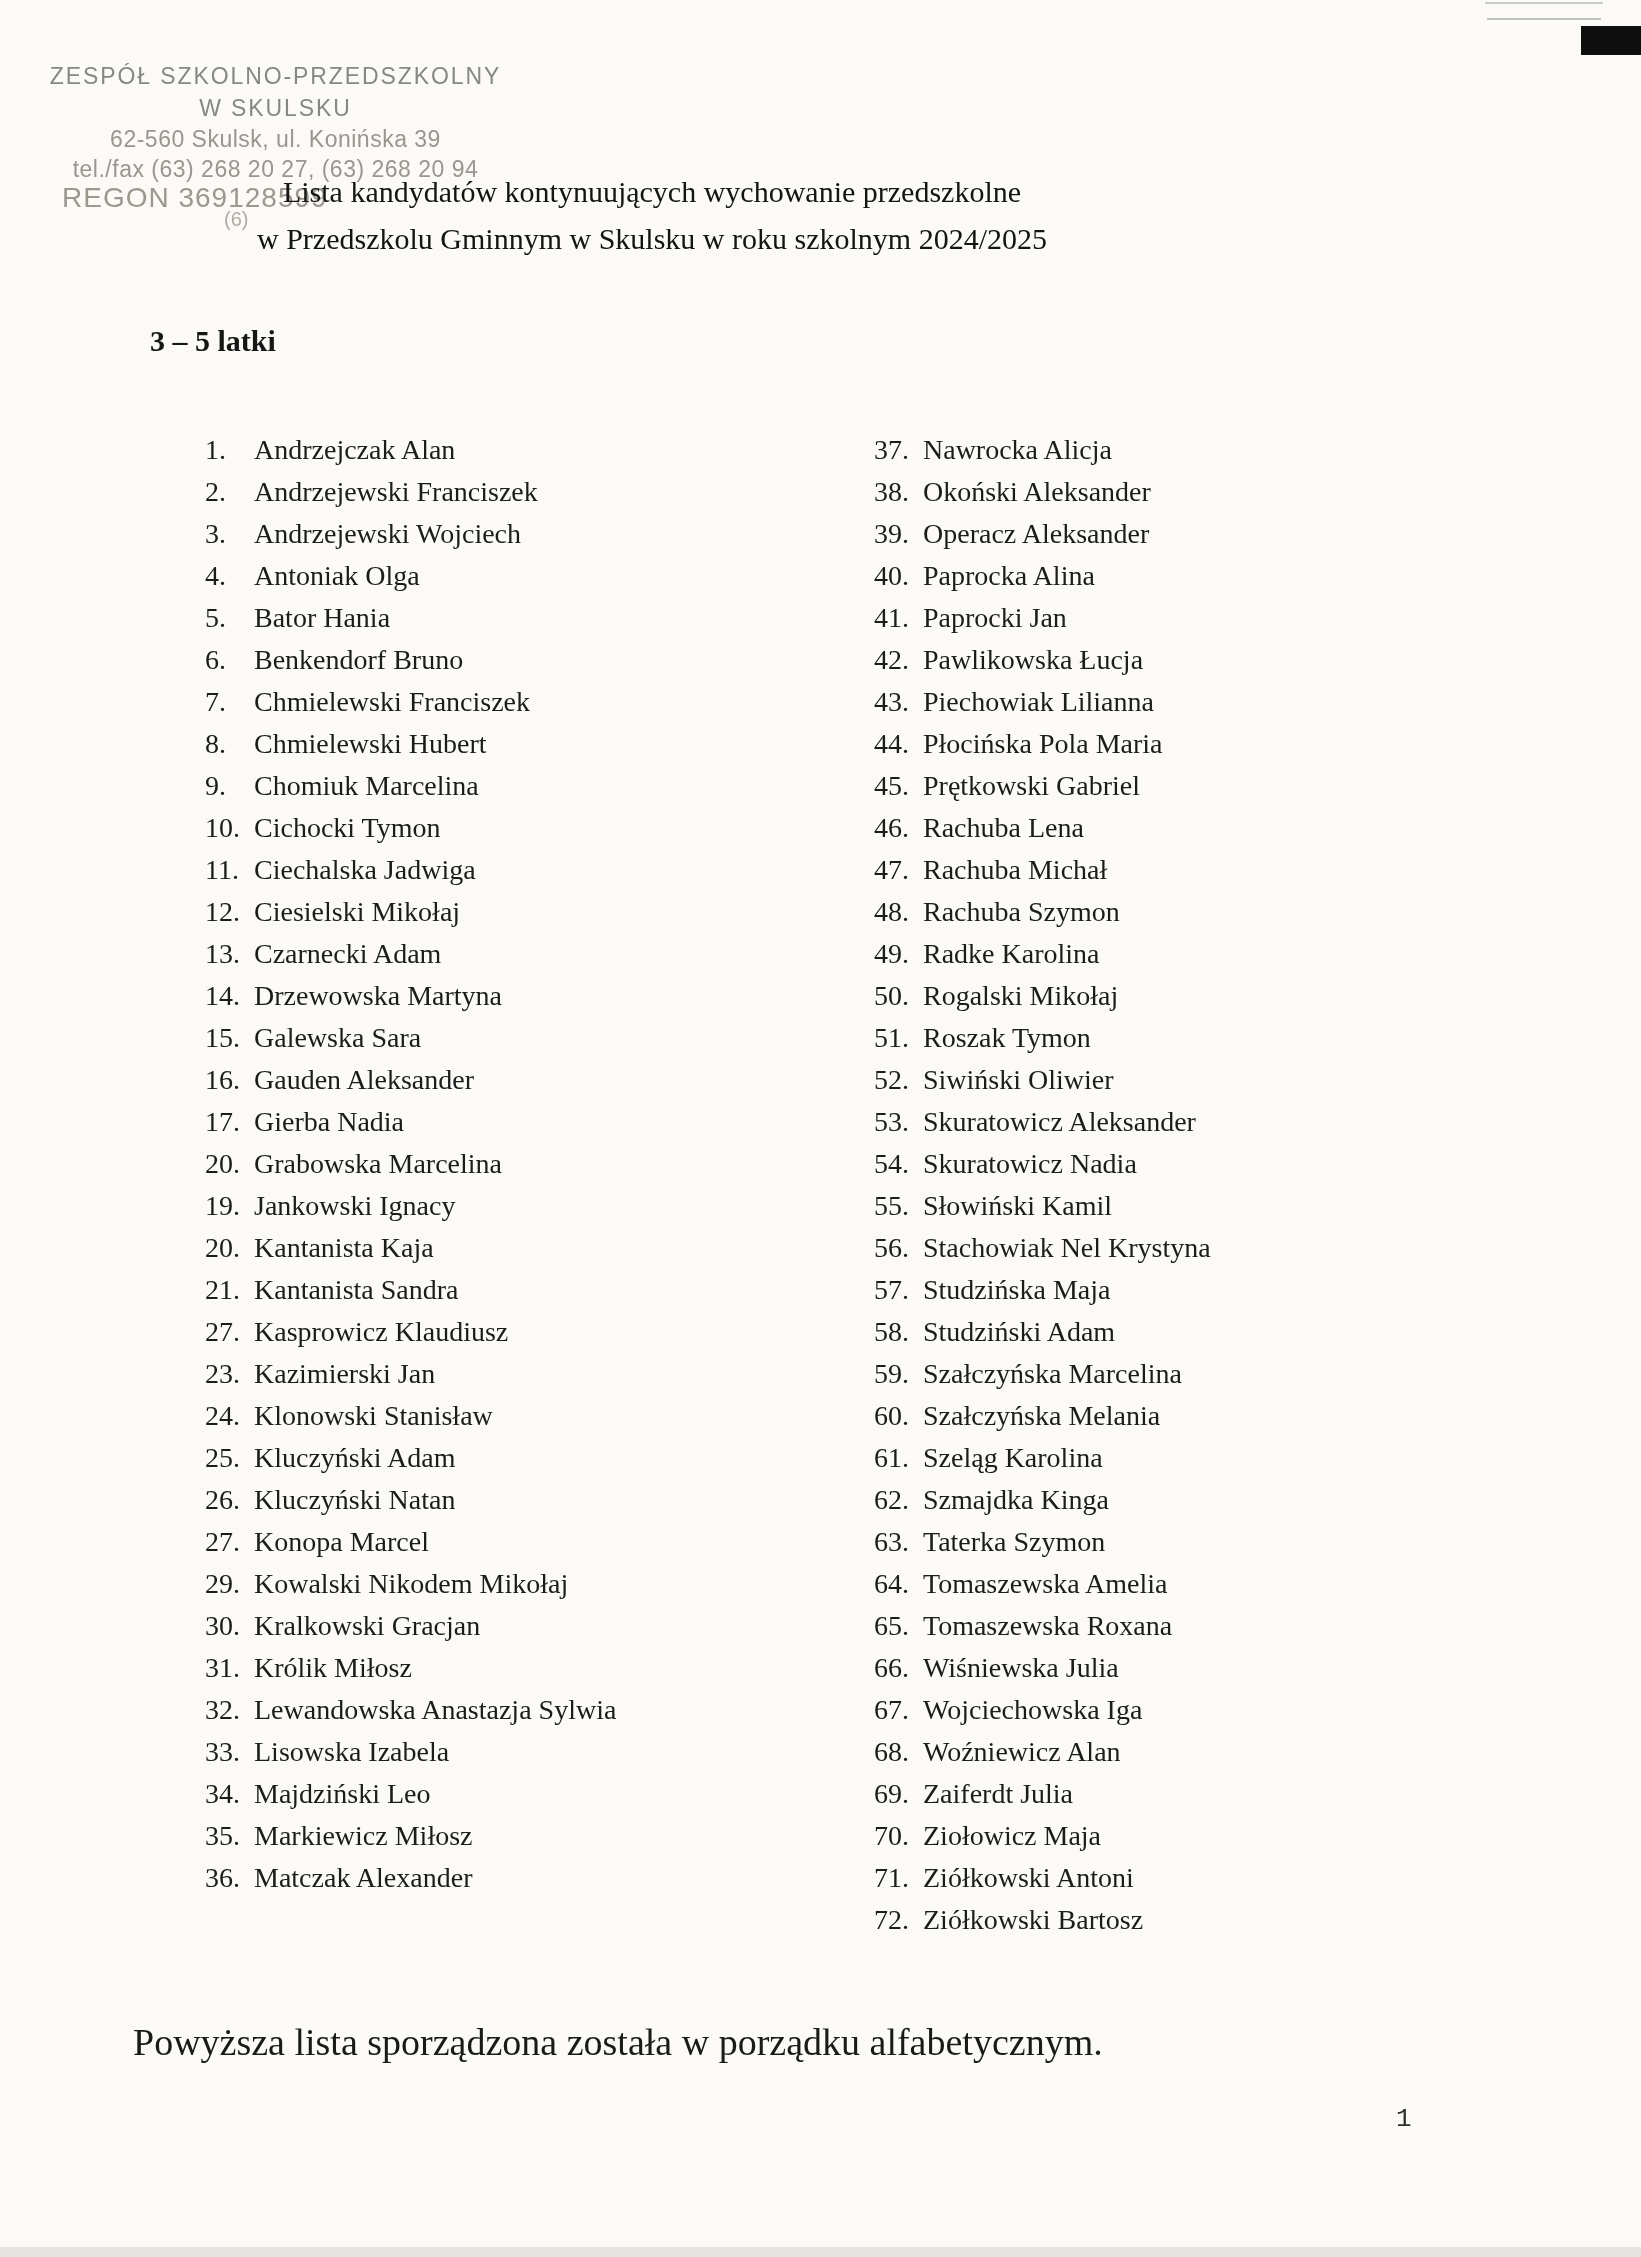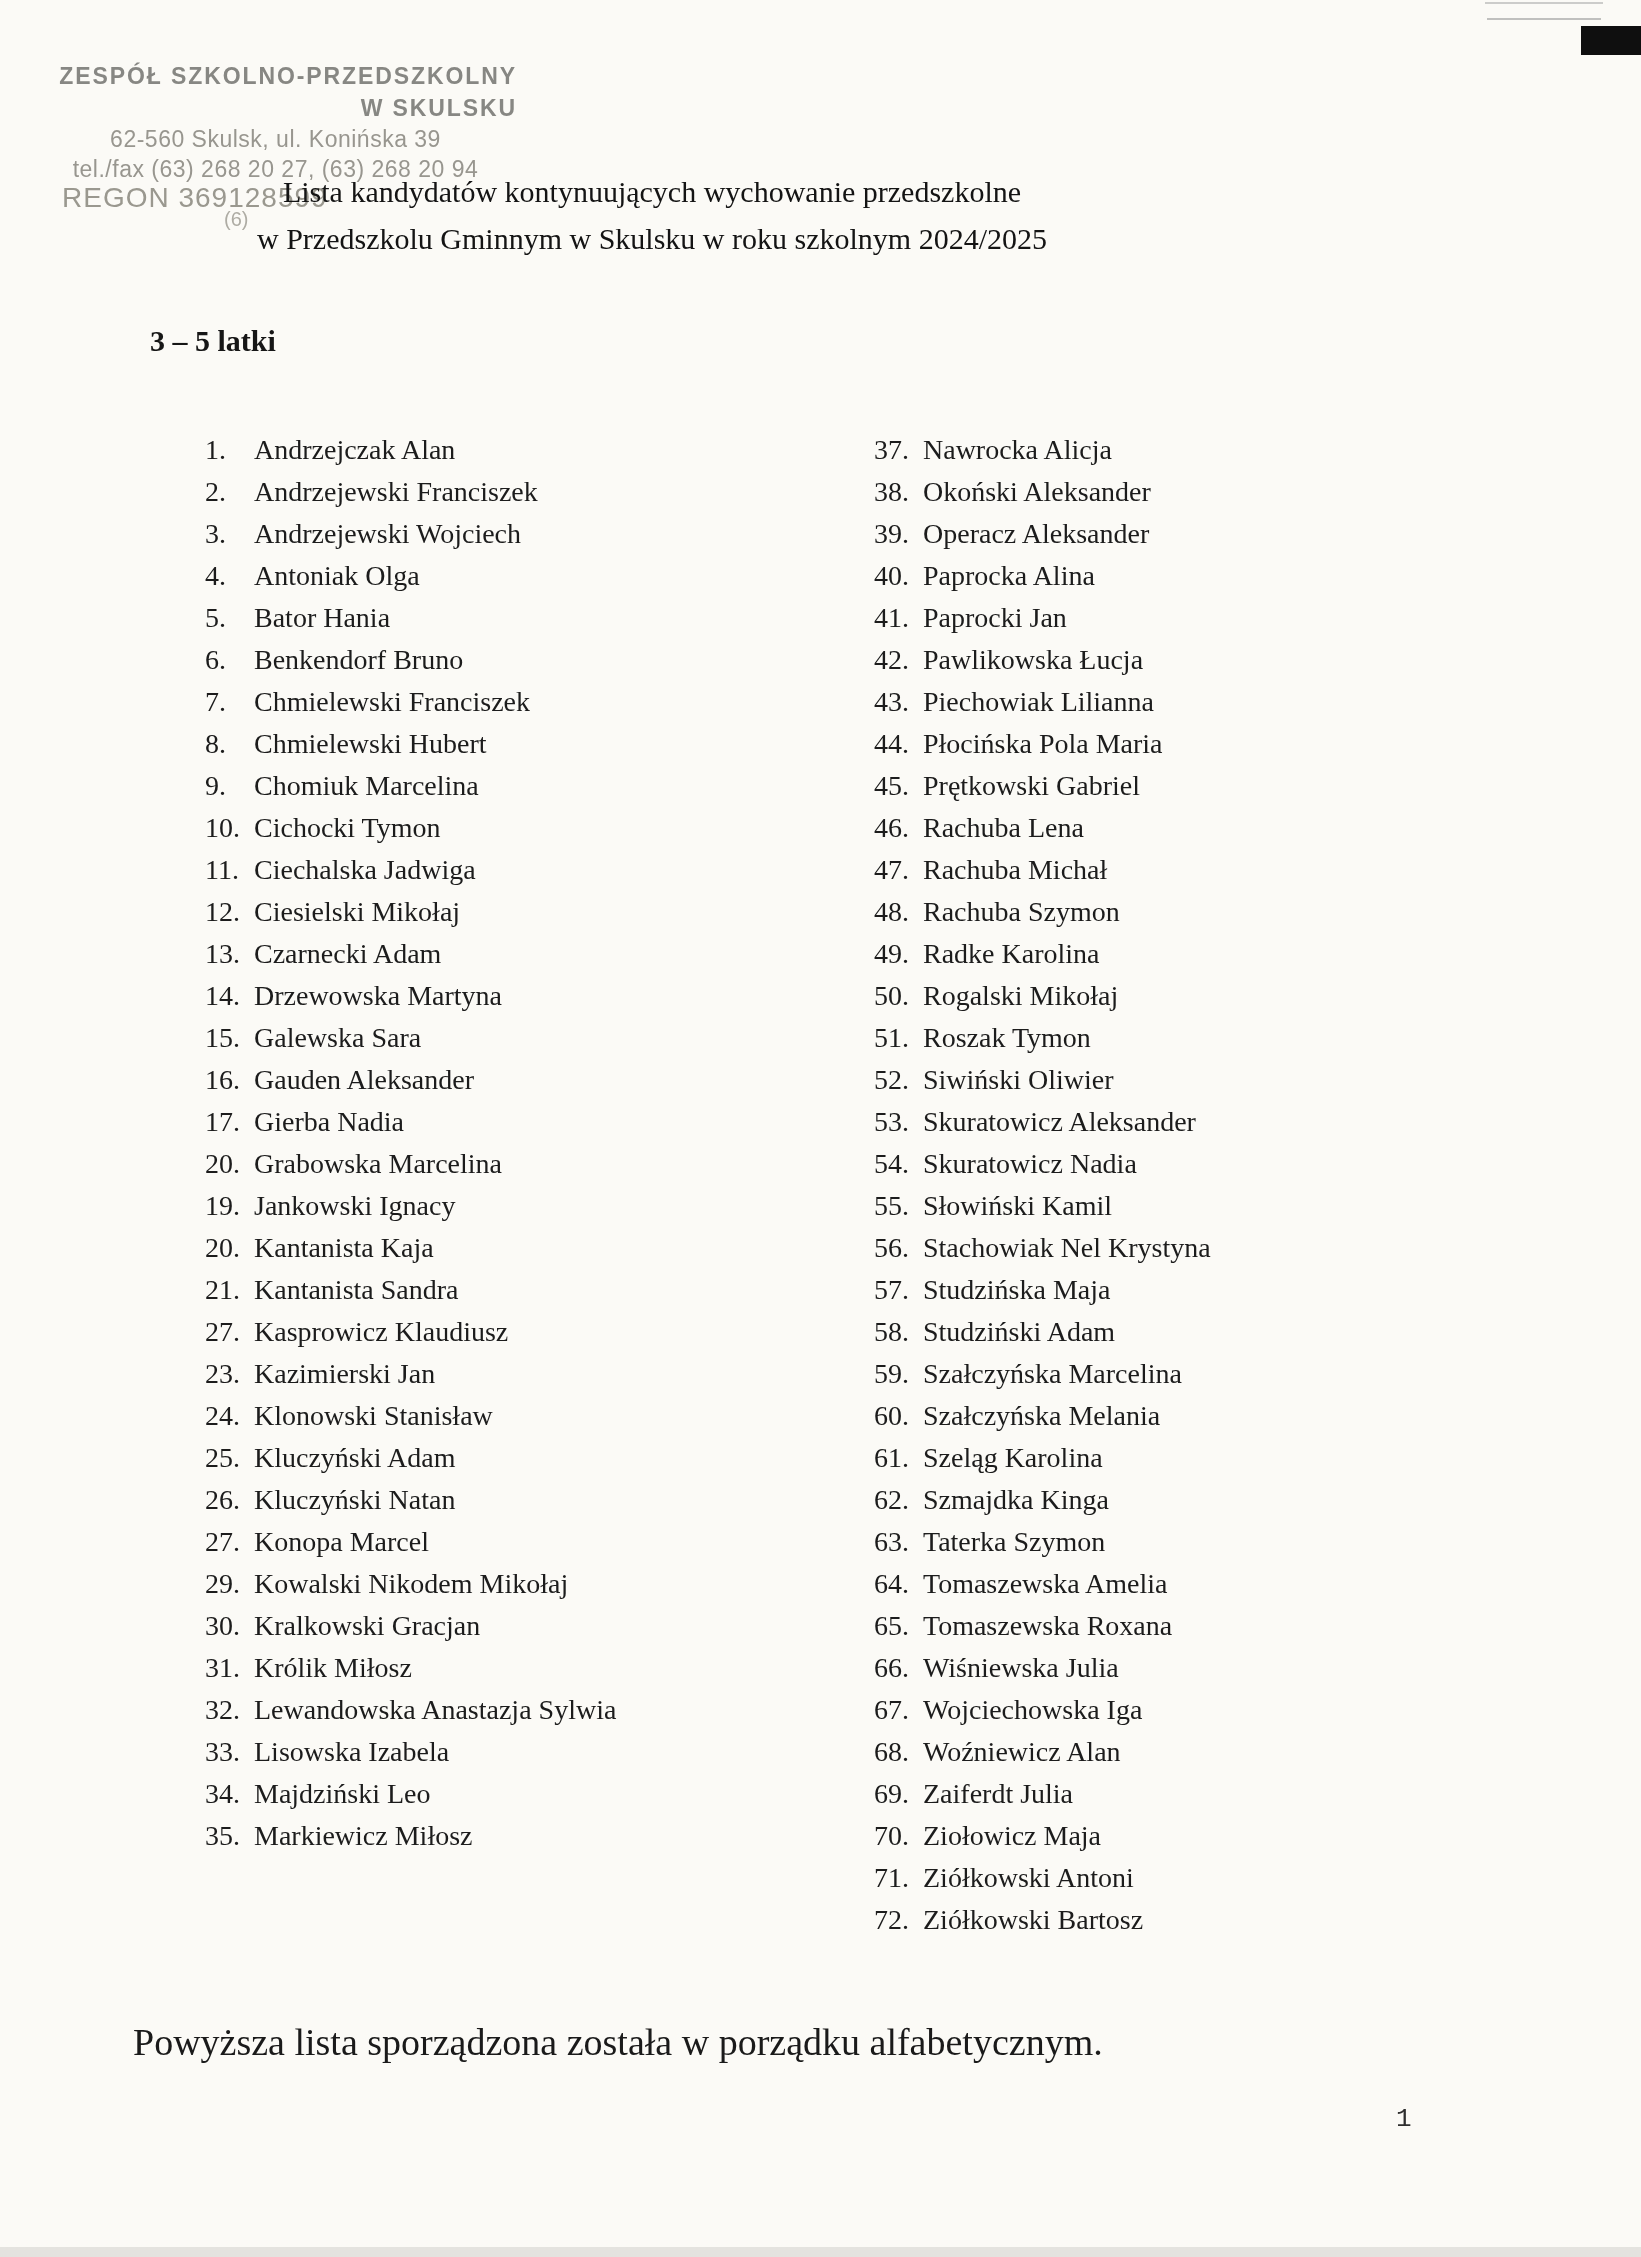--- a/index.html
+++ b/index.html
@@ -11,22 +11,22 @@
     font-family:"Liberation Serif",serif;
   }
   
   .stamp{
     position:absolute;left:34px;top:60px;width:483px;
     text-align:center;
     font-family:"Liberation Sans",sans-serif;
     z-index:1;
   }
   .stamp .s-bold{
-    font-size:23px;font-weight:bold;letter-spacing:1.9px;
-    line-height:32px;color:#878783;text-align:right;
+    font-size:23px;font-weight:normal;letter-spacing:1.9px;
+    line-height:32px;color:#878783;
   }
   .stamp .s-reg{
     font-size:23px;letter-spacing:0.5px;
     line-height:30px;color:#98968f;
   }
   .stamp-regon{
     position:absolute;left:62px;top:182px;
     font-family:"Liberation Sans",sans-serif;
     font-size:28px;letter-spacing:1px;color:#9a988f;
     z-index:1;white-space:nowrap;
@@ -238,20 +238,24 @@
         <span class="nm">Lisowska Izabela</span>
       </div>
       <div class="row">
         <span class="num">34.</span>
         <span class="nm">Majdziński Leo</span>
       </div>
       <div class="row">
         <span class="num">35.</span>
         <span class="nm">Markiewicz Miłosz</span>
       </div>
+      <div class="row">
+        <span class="num">36.</span>
+        <span class="nm">Matczak Alexander</span>
+      </div>
     </div>
   <div class="col col-right">
       <div class="row">
         <span class="num">37.</span>
         <span class="nm">Nawrocka Alicja</span>
       </div>
       <div class="row">
         <span class="num">38.</span>
         <span class="nm">Okoński Aleksander</span>
       </div>

